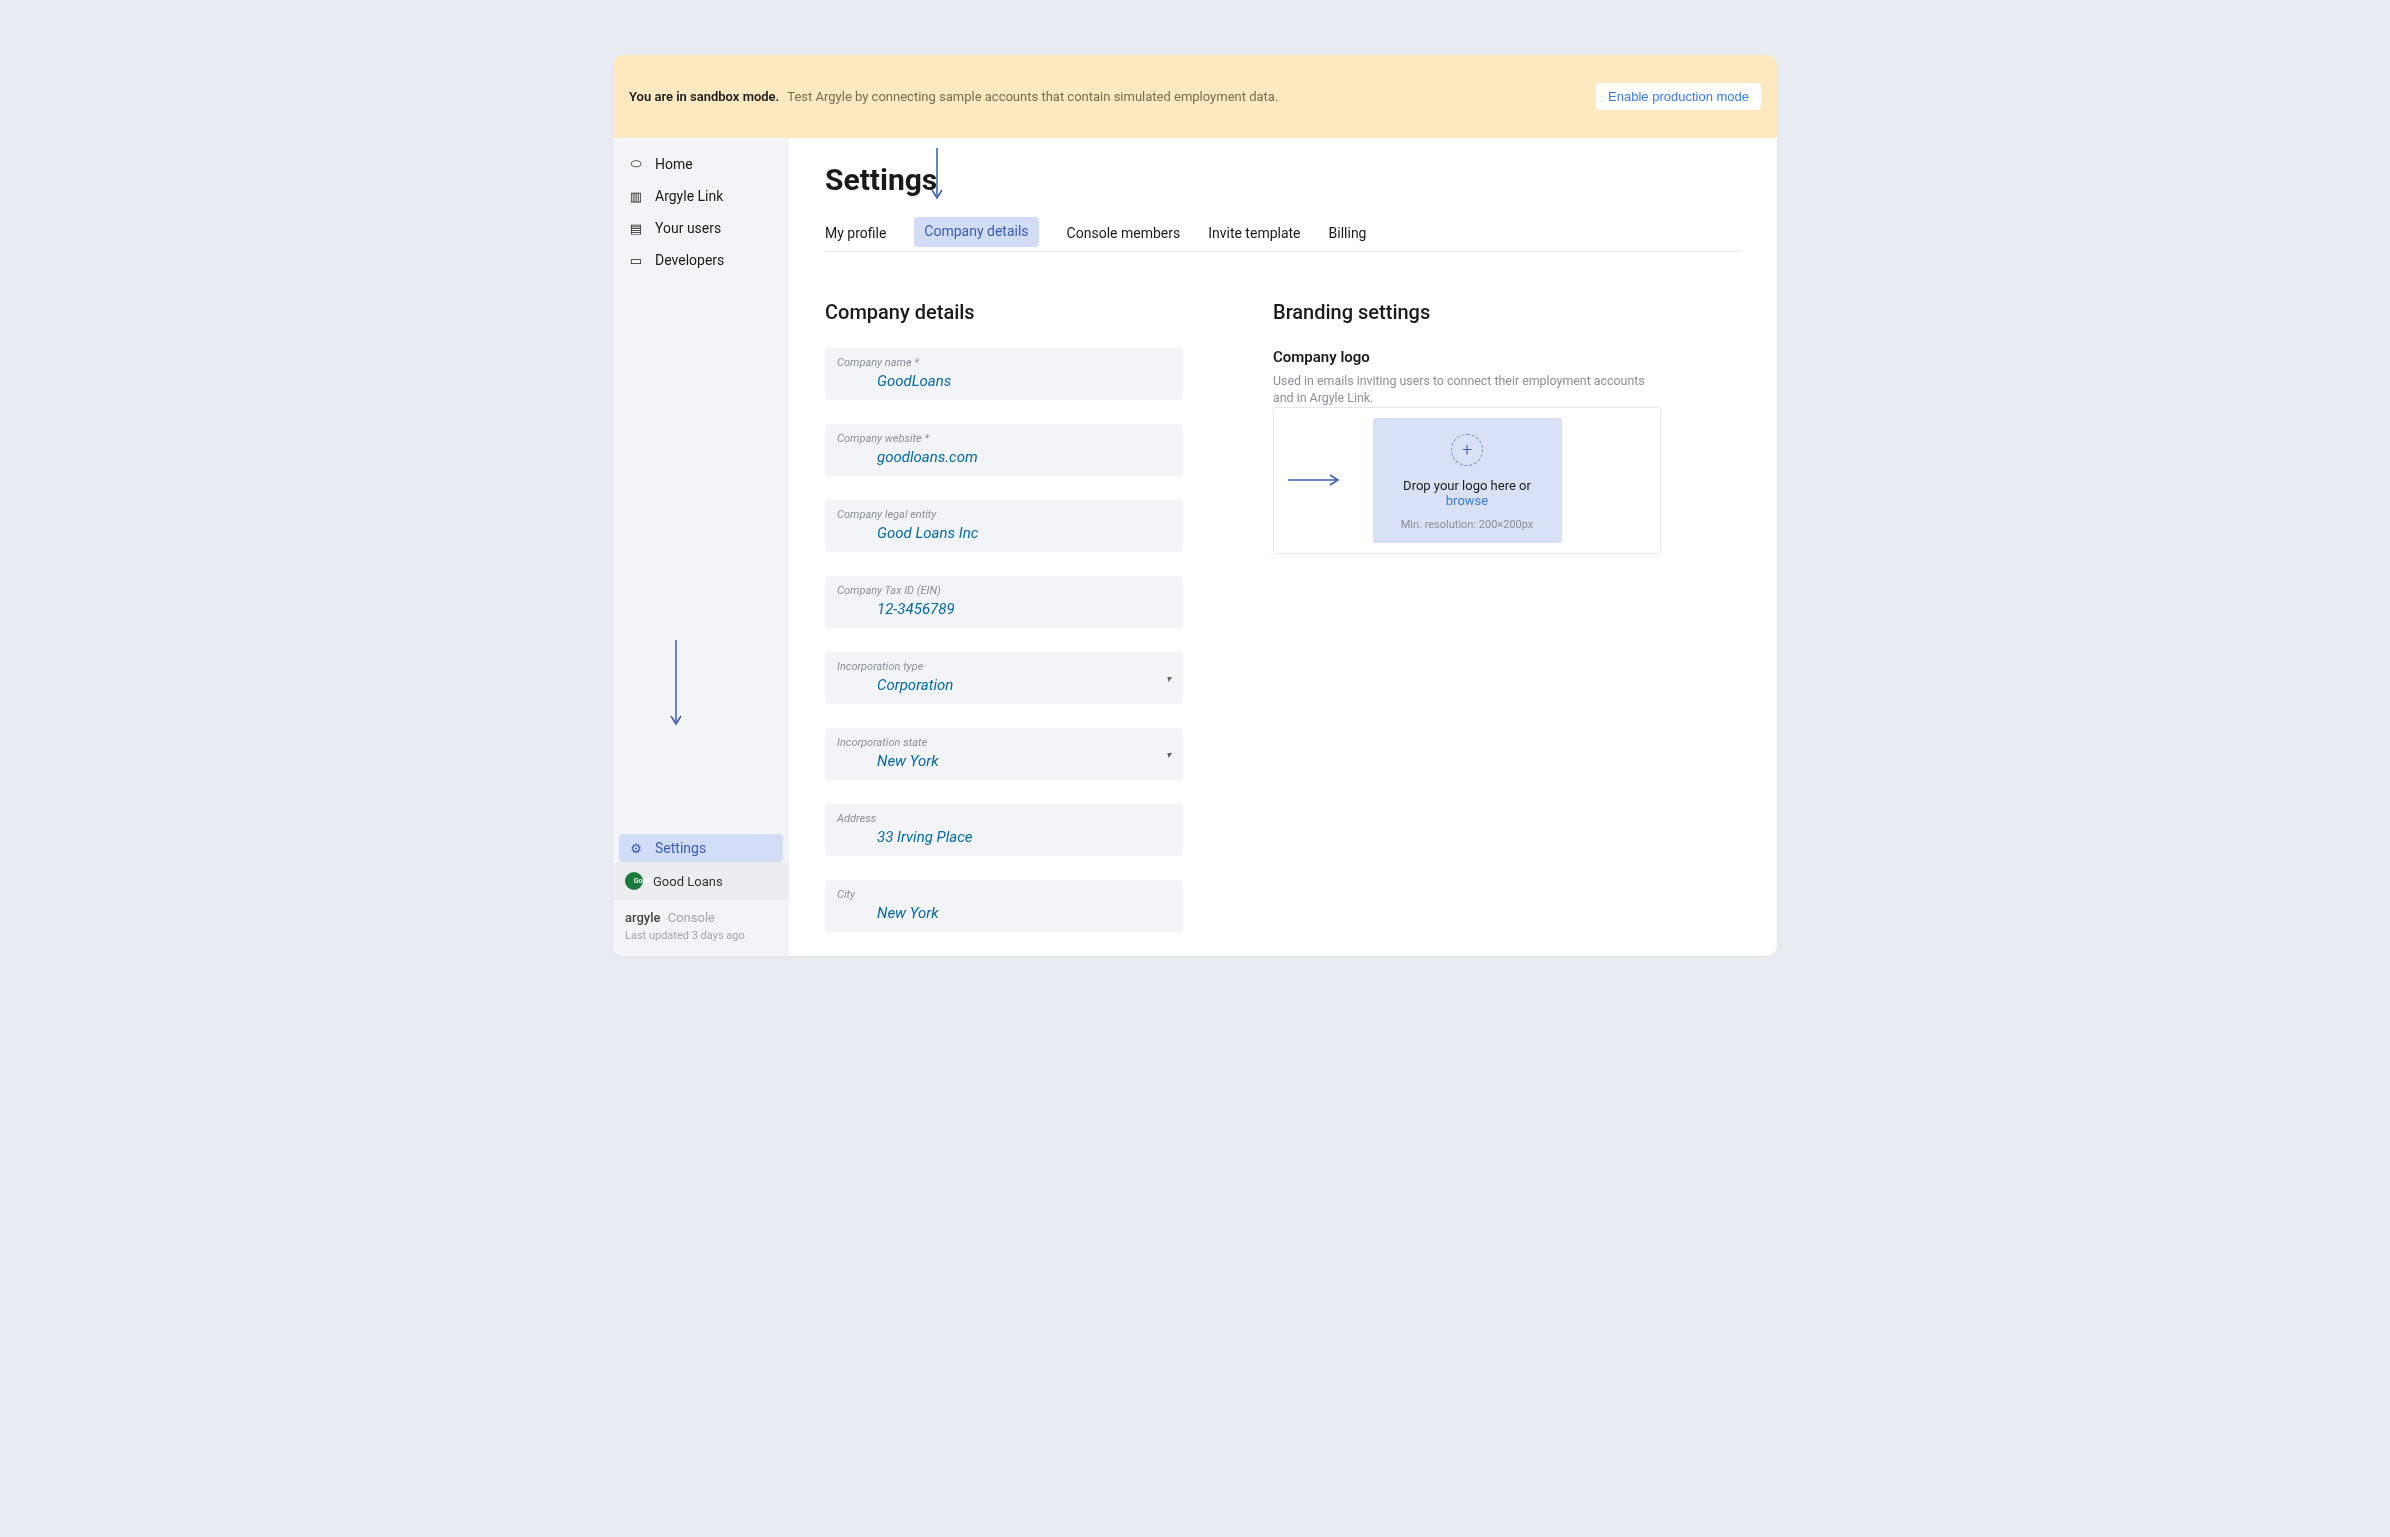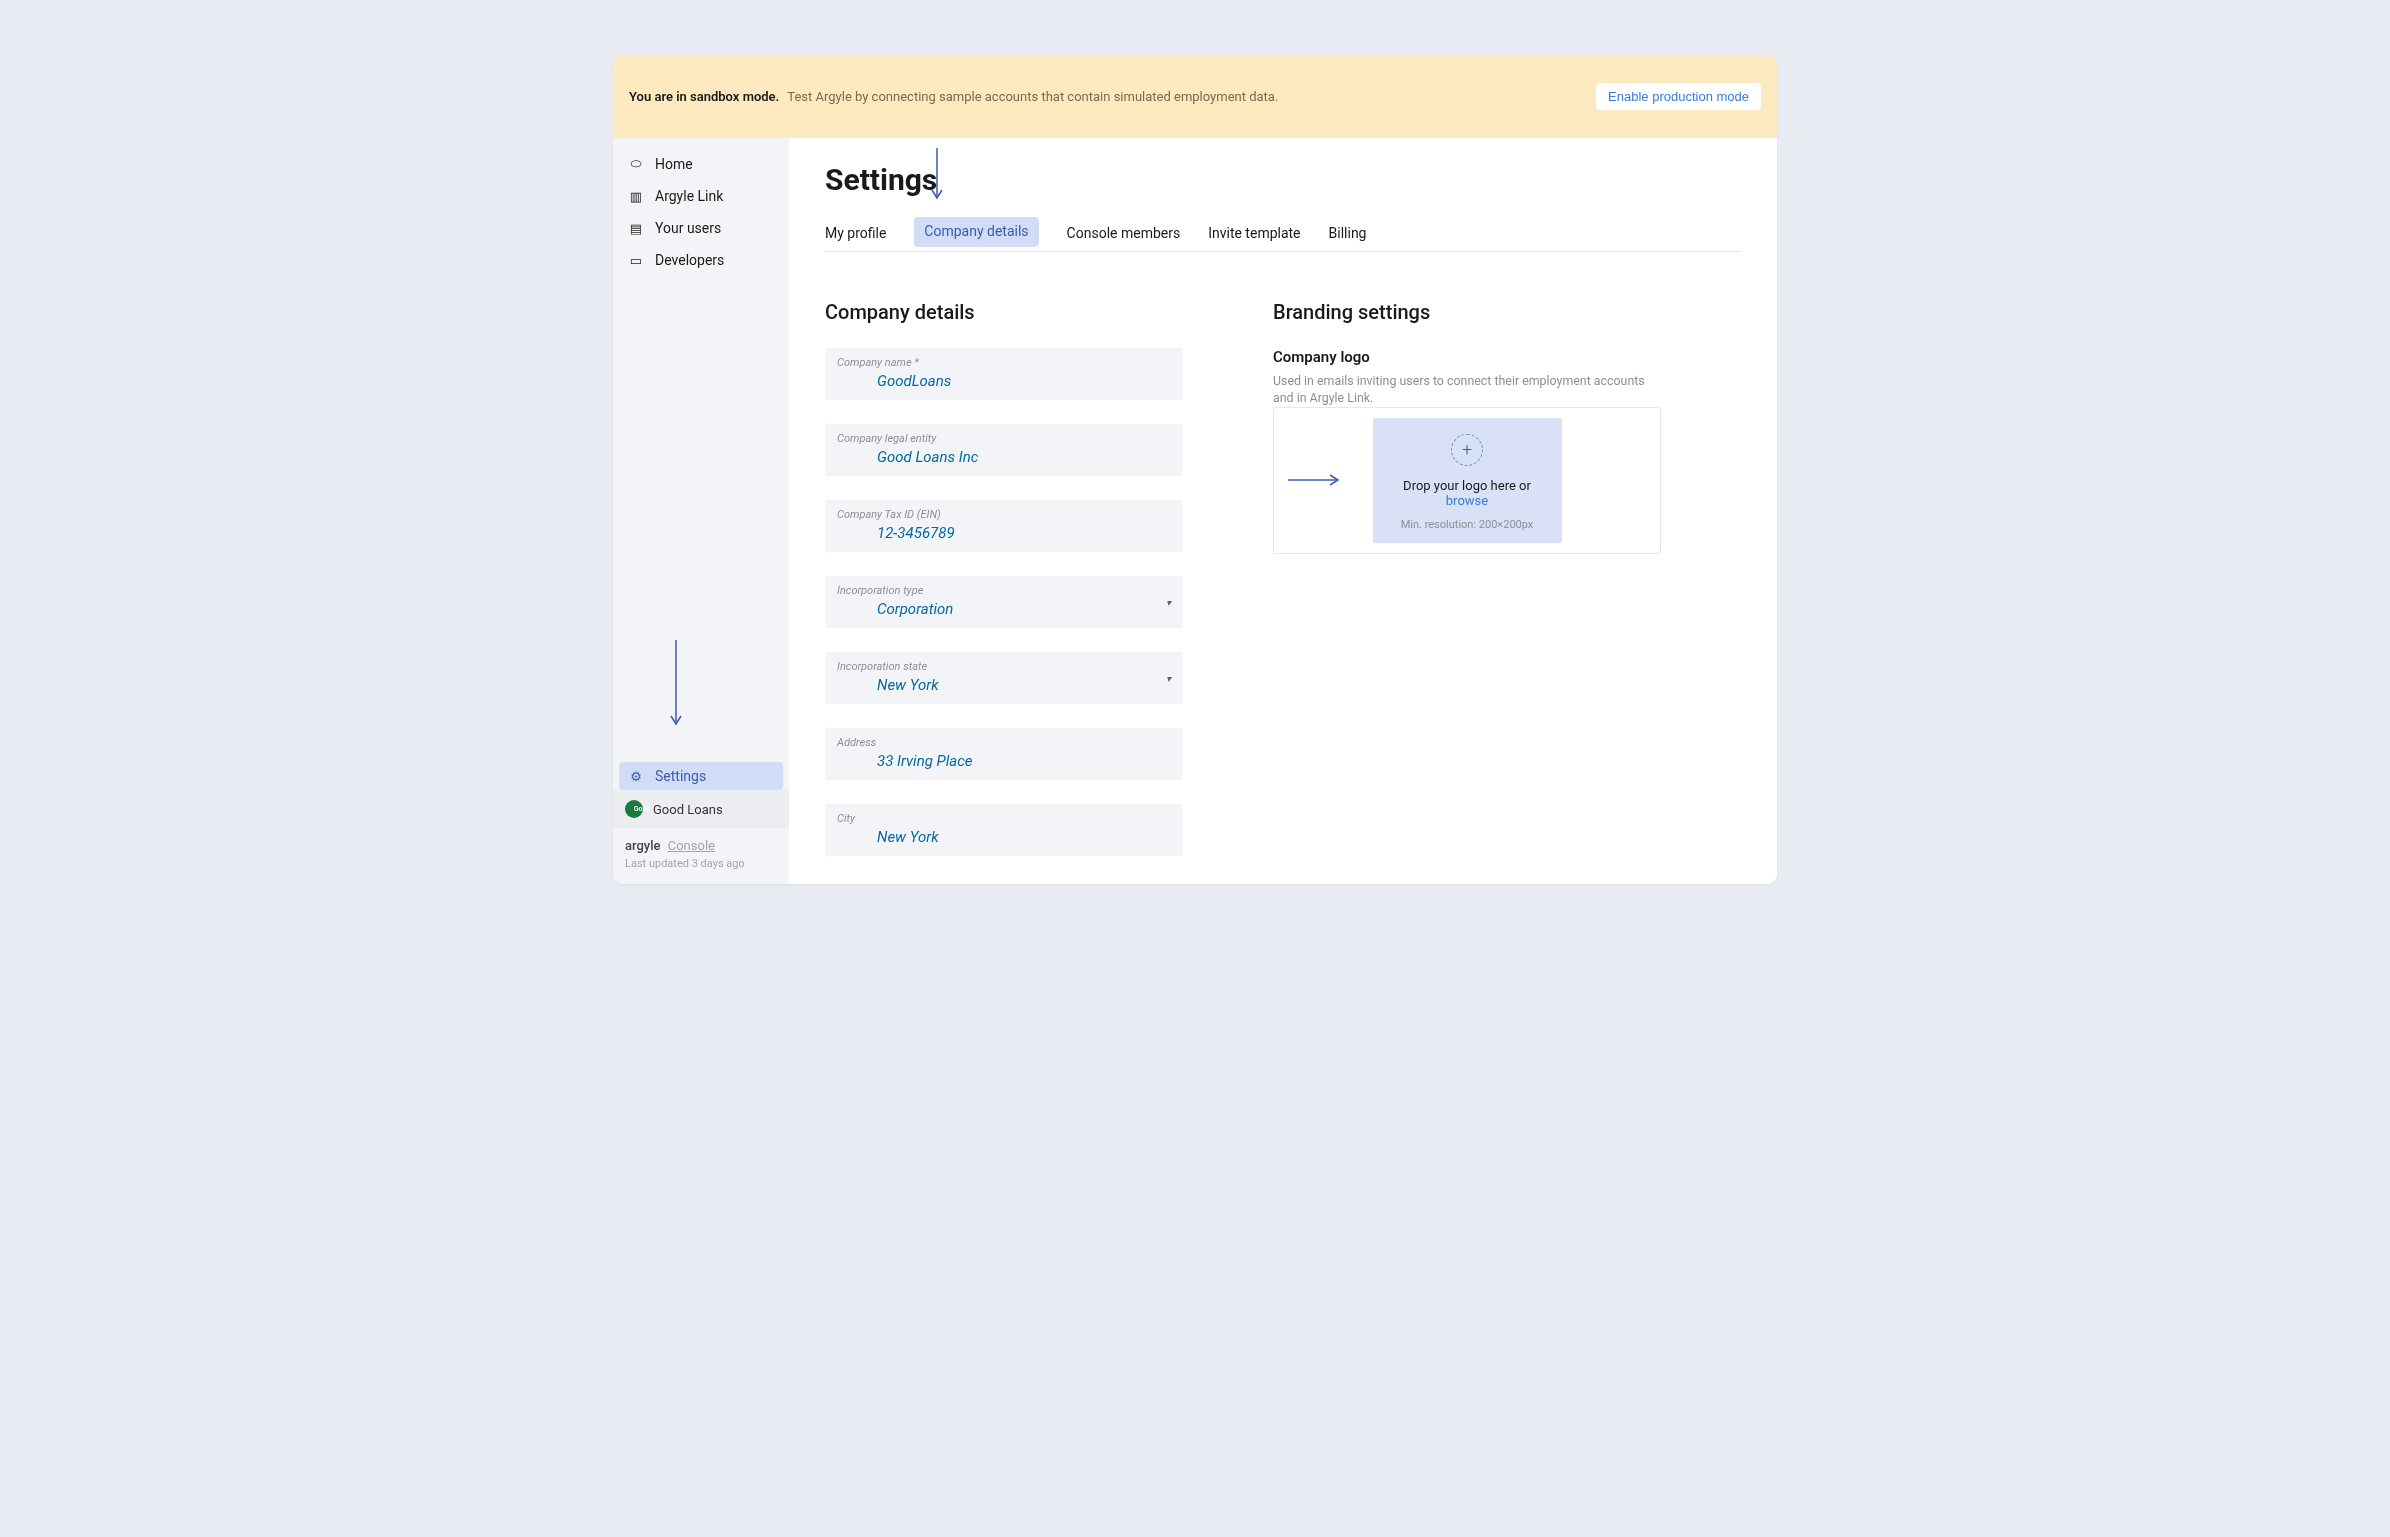--- a/index.html
+++ b/index.html
@@ -81,21 +81,21 @@
 }
 .company-badge {
   width: 18px; height: 18px; border-radius: 50%;
   background: #1a7a3d; color: #fff; font-size: 7px; font-weight: 600;
   display: inline-flex; align-items: center; justify-content: center;
   margin-right: 10px;
   padding-left: 16px;
 }
 .brand-row { padding: 10px 12px 2px; font-size: 13px; }
 .brand-row .b1 { color: #444; font-weight: 500; }
-.brand-row .b2 { color: #a0a5ad; margin-left: 4px; text-decoration: underline; }
+.brand-row .b2 { color: #a0a5ad; margin-left: 4px; }
 .updated { padding: 2px 12px 14px; font-size: 11px; color: #a0a5ad; }
 
 .main {
   flex: 1;
   padding: 24px 36px 0 36px;
   background: #fff;
   position: relative;
 }
 .page-title { font-size: 30px; font-weight: 700; margin-bottom: 20px; }
 .tabs {
@@ -250,20 +250,24 @@
         <div class="tab">Billing</div>
       </div>
 
       <div class="cols">
         <div class="col col-left">
           <div class="section-title">Company details</div>
           <div id="fields-container">
               <div class="field">
                 <div class="field-label">Company name *</div>
                 <div class="field-value">GoodLoans</div>
+              </div>
+              <div class="field">
+                <div class="field-label">Company website *</div>
+                <div class="field-value">goodloans.com</div>
               </div>
               <div class="field">
                 <div class="field-label">Company legal entity</div>
                 <div class="field-value">Good Loans Inc</div>
               </div>
               <div class="field">
                 <div class="field-label">Company Tax ID (EIN)</div>
                 <div class="field-value">12-3456789</div>
               </div>
               <div class="field">

